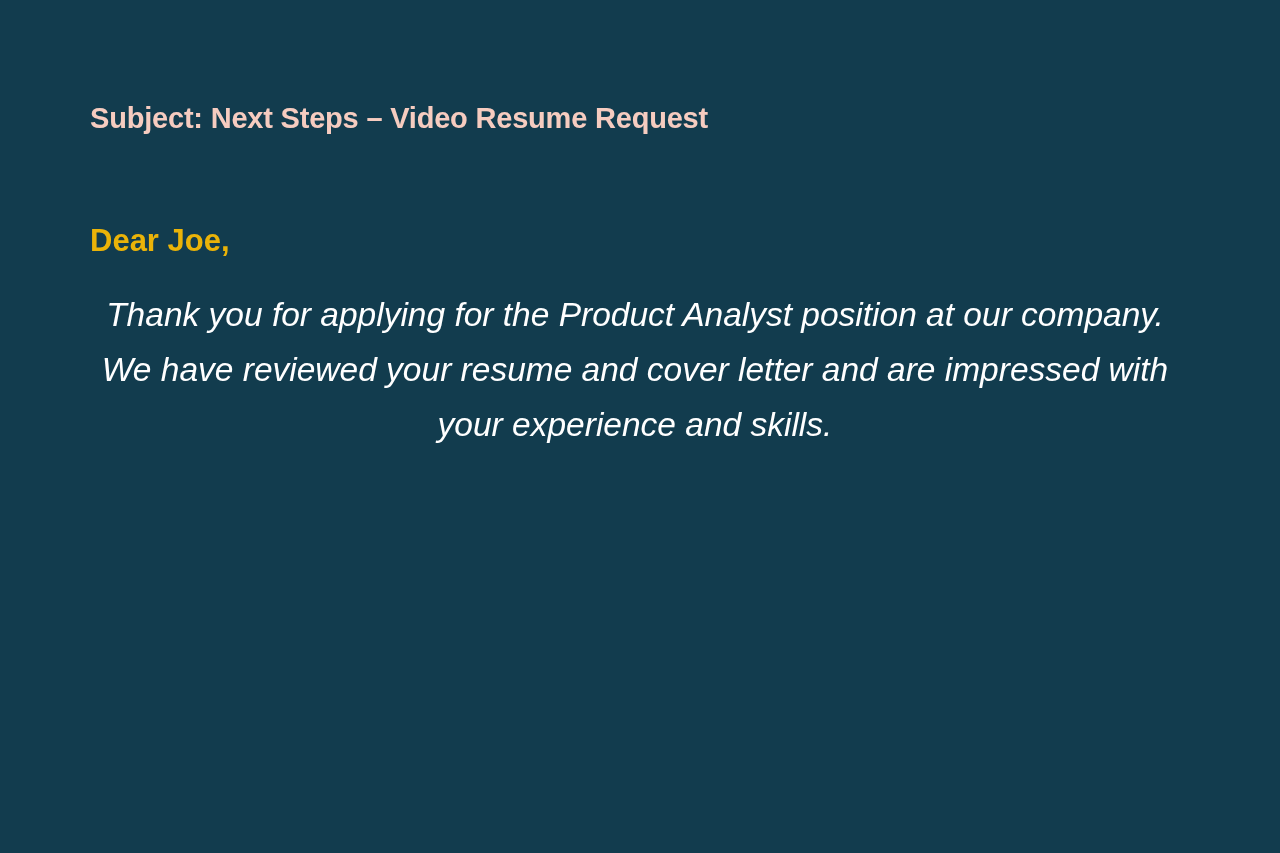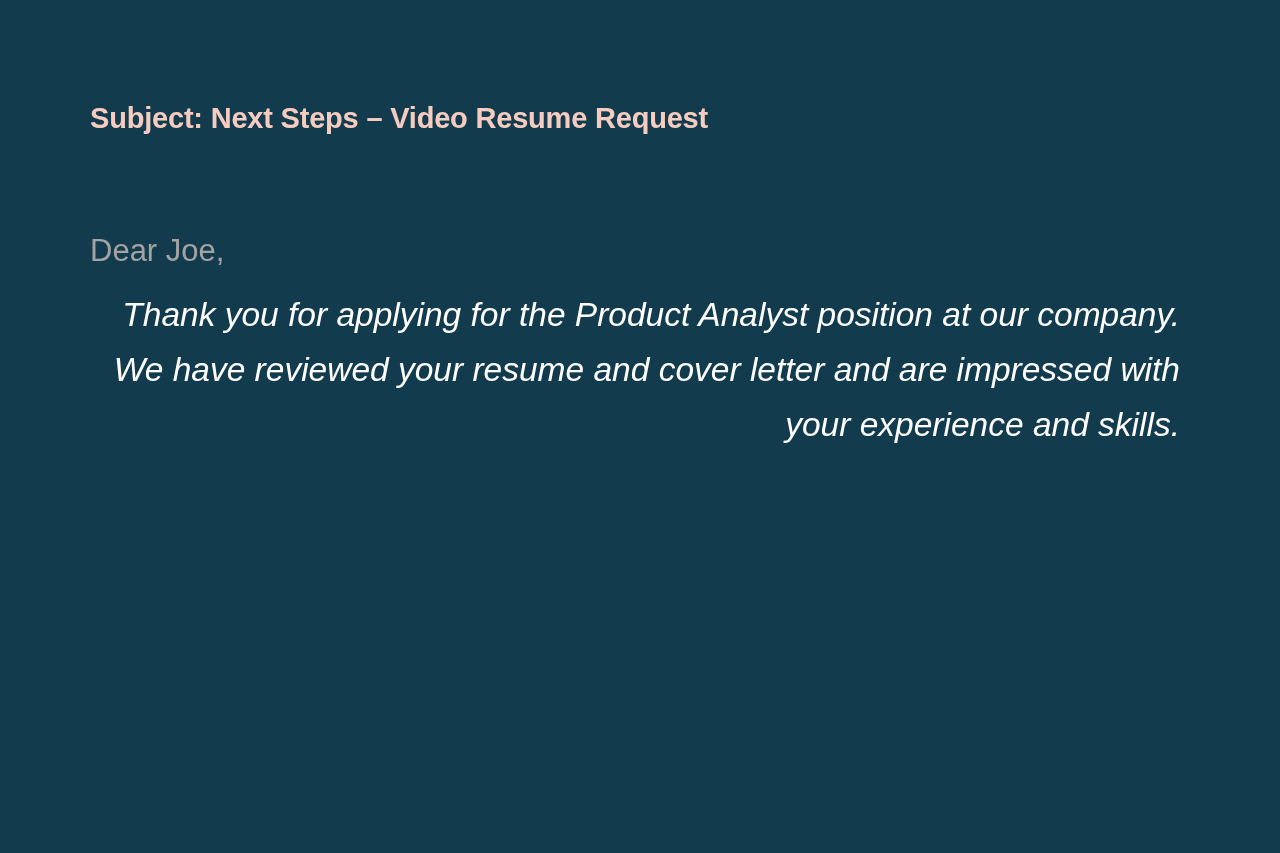--- a/index.html
+++ b/index.html
@@ -37,48 +37,48 @@
     letter-spacing: -0.2px;
     position: absolute;
     top: 93px;
     left: 0;
     width: 1090px;
     white-space: nowrap;
   }
   .greeting {
     margin: 0;
     padding: 0;
-    color: #a3a3a3;
+    color: #eab308;
     font-family: "Liberation Sans", sans-serif;
-    font-weight: normal;
+    font-weight: bold;
     font-size: 31px;
     line-height: 38px;
     position: absolute;
-    top: 232px;
+    top: 222px;
     left: 0;
   }
   .body-block {
     position: absolute;
     top: 287px;
     left: 0;
     width: 1090px;
   }
   .para {
     margin: 0 0 20px 0;
     padding: 0;
     color: #ffffff;
     font-family: "Liberation Sans", sans-serif;
     font-style: italic;
     font-weight: 400;
     font-size: 33.5px;
     line-height: 55px;
     letter-spacing: 0px;
   }
   .para.align-left {
-    text-align: right;
+    text-align: center;
   }
   .para.align-justify {
     text-align: justify;
     text-justify: inter-word;
   }
   .para.align-justify:after {
     content: "";
     display: inline-block;
     width: 100%;
   }

